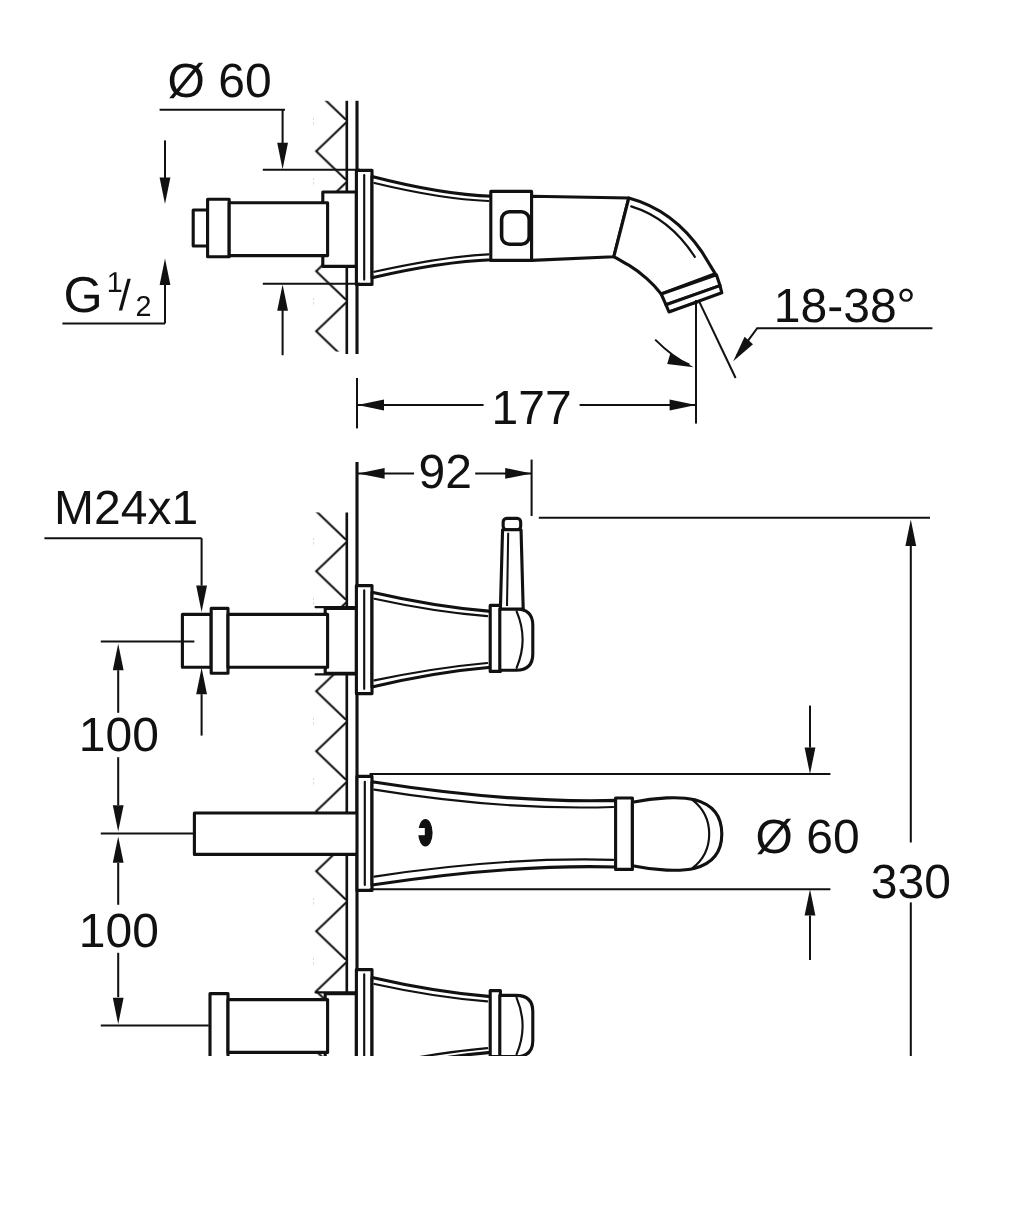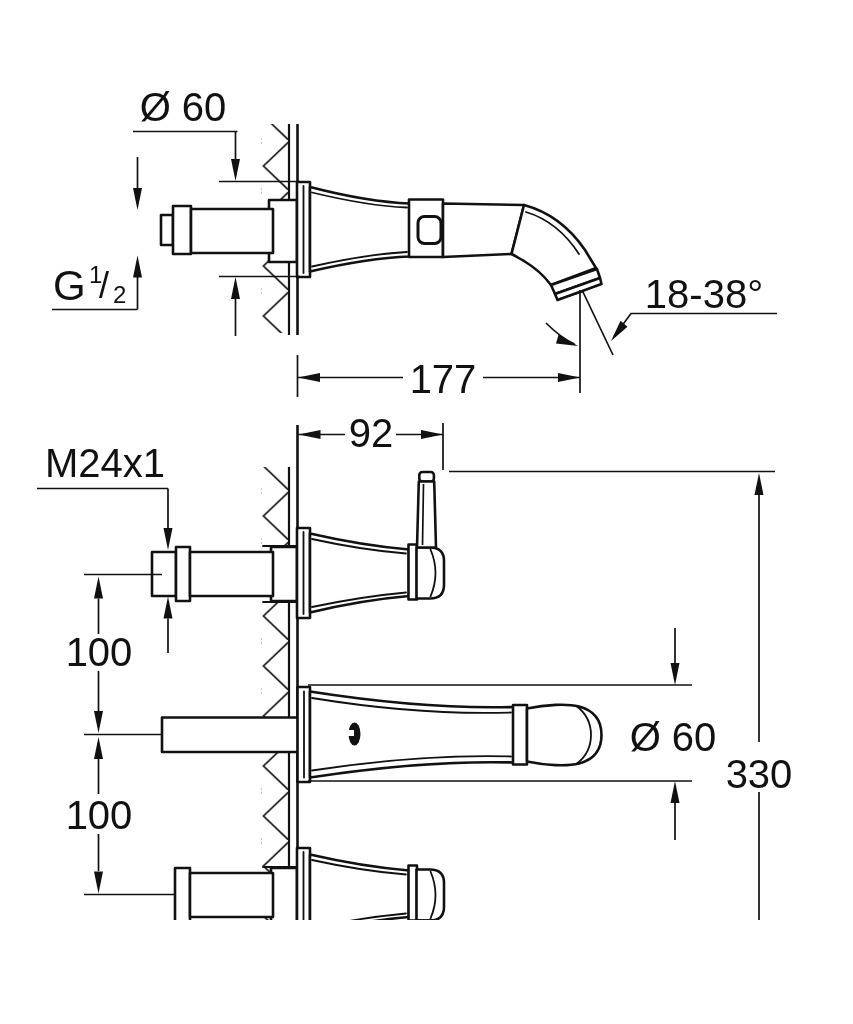--- a/index.html
+++ b/index.html
@@ -1,16 +1,16 @@
 <!DOCTYPE html>
 <html><head>
 <meta charset="utf-8">
 <style>
   html,body{margin:0;padding:0;background:#fff;}
-  .page{position:relative;width:853px;height:880px;background:#fff;overflow:hidden;margin-top:40px;}
+  .page{position:relative;width:853px;height:880px;background:#fff;overflow:hidden;}
   svg{display:block;}
   .outline{fill:#fff;stroke:#111;stroke-width:2.6;stroke-linejoin:round;}
   .detail{fill:none;stroke:#111;stroke-width:1.8;stroke-linecap:round;}
   .thin{fill:none;stroke:#111;stroke-width:1.7;stroke-linecap:butt;}
   .wall{stroke:#111;fill:none;}
   .arrow{fill:#111;stroke:none;}
   .dimtext{font-family:"Liberation Sans","DejaVu Sans",sans-serif;font-size:40px;fill:#111;}
   .small{font-size:24px;}
   .slash{font-size:36px;}
   .mid{text-anchor:middle;}

